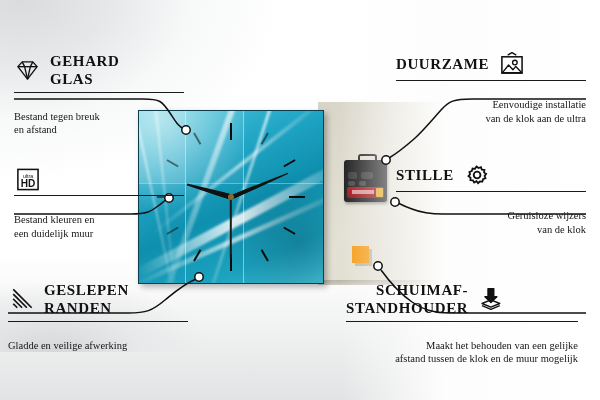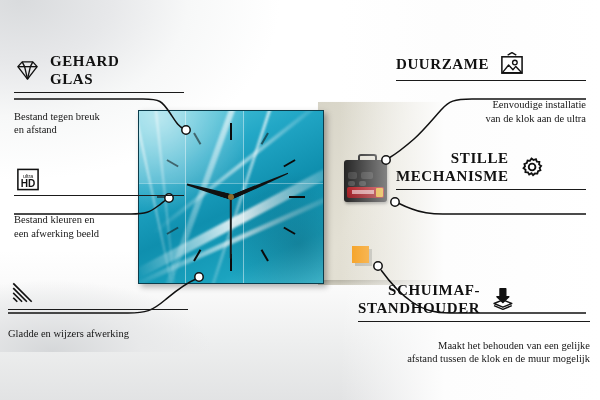--- a/index.html
+++ b/index.html
@@ -222,76 +222,80 @@
     <div class="co-head">
       <span class="ico">
         <svg viewBox="0 0 28 26">
           <rect x="4" y="2.5" width="21" height="21" fill="none" stroke="#111" stroke-width="1.6"></rect>
           <text x="14.5" y="11" font-family="Liberation Sans, sans-serif" font-size="5.4" text-anchor="middle" fill="#111">ultra</text>
           <text x="14.5" y="21" font-family="Liberation Sans, sans-serif" font-size="10.5" font-weight="bold" text-anchor="middle" fill="#111">HD</text>
         </svg>
       </span>
     </div>
     <div class="co-rule"></div>
-    <div class="co-desc"><span>Bestand kleuren en</span><br><span>een afwerking beeld</span></div>
+    <div class="co-desc"><span>Bestand kleuren en</span><br><span>een duidelijk muur</span></div>
   </div>
 
   <div class="callout co-left" style="left:8px;top:281px;width:180px;">
     <div class="co-head">
       <span class="ico">
         <svg viewBox="0 0 28 26">
             <g stroke="#111" stroke-width="1.7" stroke-linecap="square">
           <path d="M6,3 L24,21"></path>
               <path d="M6,8 L19,21"></path>
               <path d="M6,13 L14,21"></path>
               <path d="M6,18 L9,21"></path>
         </g>
           </svg>
       </span>
-    </div>
-    <div class="co-rule"></div>
-    <div class="co-desc"><span>Gladde en wijzers afwerking</span></div>
+      <span>
+        <div class="co-title"><span>GESLEPEN</span><br><span>RANDEN</span></div>
+      </span>
+    </div>
+    <div class="co-rule"></div>
+    <div class="co-desc"><span>Gladde en veilige afwerking</span></div>
   </div>
 
   <div class="callout co-right" style="right:14px;top:52px;width:190px;">
     <div class="co-head">
       <span>
         <div class="co-title"><span>DUURZAME</span><br></div>
       </span>
       <span class="ico">
         <svg viewBox="0 0 28 26">
           <rect x="4" y="5" width="21" height="17" fill="none" stroke="#111" stroke-width="1.6"></rect>
           <path d="M10,3.2 L14.5,0.6 L19,3.2" fill="none" stroke="#111" stroke-width="1.4"></path>
           <circle cx="17.5" cy="11" r="2.4" fill="none" stroke="#111" stroke-width="1.4"></circle>
           <path d="M4.6,21.4 L11,13.5 L15.5,18.5 L18.5,15 L24.4,21.4 Z" fill="none" stroke="#111" stroke-width="1.4" stroke-linejoin="round"></path>
         </svg>
       </span>
     </div>
     <div class="co-rule"></div>
     <div class="co-desc"><span>Eenvoudige installatie</span><br><span>van de klok aan de ultra</span></div>
   </div>
 
-  <div class="callout co-right" style="right:14px;top:149px;width:190px;">
-    <div class="co-head">
-      <span>
-        <div class="co-title"><span>STILLE</span><br><span>MECHANISME</span></div>
+  <div class="callout co-right" style="right:14px;top:163px;width:190px;">
+    <div class="co-head">
+      <span>
+        <div class="co-title"><span>STILLE</span><br></div>
       </span>
       <span class="ico">
         <svg viewBox="0 0 28 26">
             <g fill="none" stroke="#111" stroke-width="1.9">
           <path d="M14,3.6 L16.1,5.2 L18.6,4.4 L19.6,6.9 L22.2,7.2 L21.9,9.8 L24,11.4 L22.4,13.4 L23.3,15.9 L20.8,16.9 L20.1,19.4 L17.5,19.2 L15.6,20.9 L14,19 L11.6,20.4 L10.3,18.1 L7.7,17.9 L7.8,15.3 L5.7,13.7 L7.3,11.8 L6.6,9.3 L9.1,8.3 L9.9,5.8 L12.4,6.1 Z"></path>
           <circle cx="14.6" cy="12.4" r="3.5"></circle>
         </g>
           </svg>
       </span>
     </div>
     <div class="co-rule"></div>
-  </div>
-
-  <div class="callout co-right" style="right:10px;top:281px;width:232px;">
+    <div class="co-desc"><span>Geruisloze wijzers</span><br><span>van de klok</span></div>
+  </div>
+
+  <div class="callout co-right" style="right:22px;top:281px;width:232px;">
     <div class="co-head">
       <span>
         <div class="co-title"><span>SCHUIMAF-</span><br><span>STANDHOUDER</span></div>
       </span>
       <span class="ico">
         <svg viewBox="0 0 28 26">
             <g fill="none" stroke="#111" stroke-width="1.5" stroke-linejoin="round">
           <path d="M11.4,1.8 L17.4,1.8 L17.4,10.2 L20.6,10.2 L14.4,16.2 L8.2,10.2 L11.4,10.2 Z" fill="#111"></path>
           <path d="M14.4,13.4 L23.6,17.2 L14.4,21 L5.2,17.2 Z"></path>
           <path d="M5.2,19.4 L14.4,23.2 L23.6,19.4"></path>

